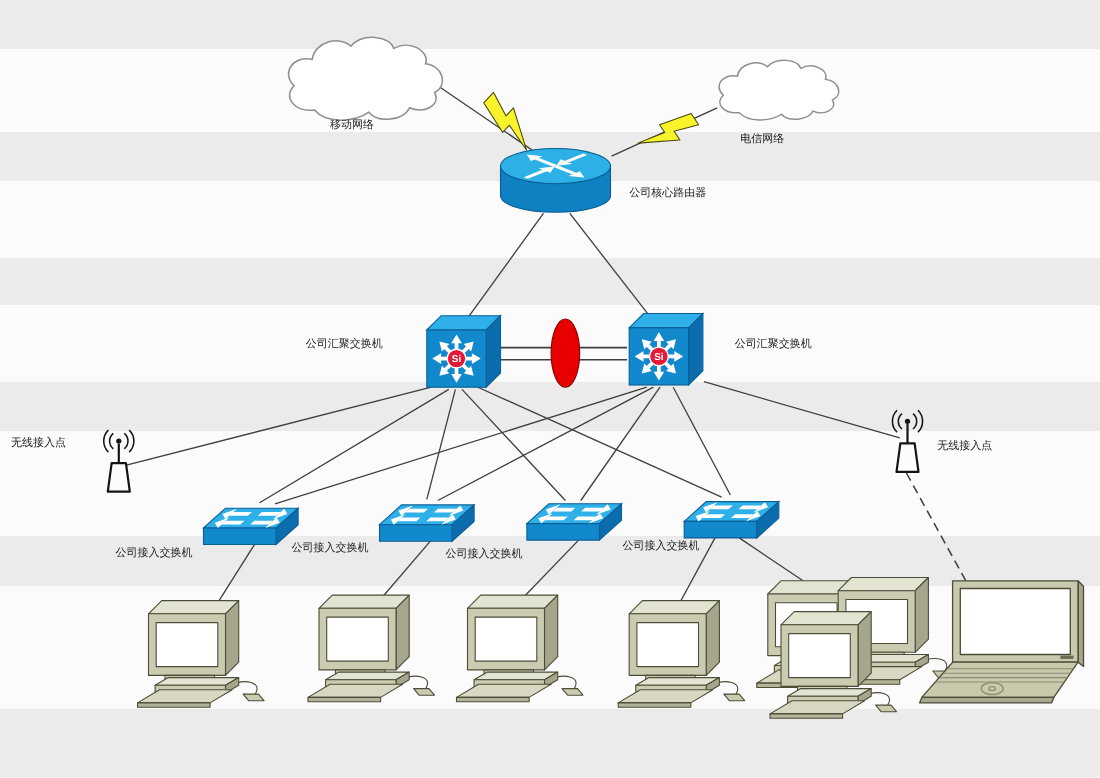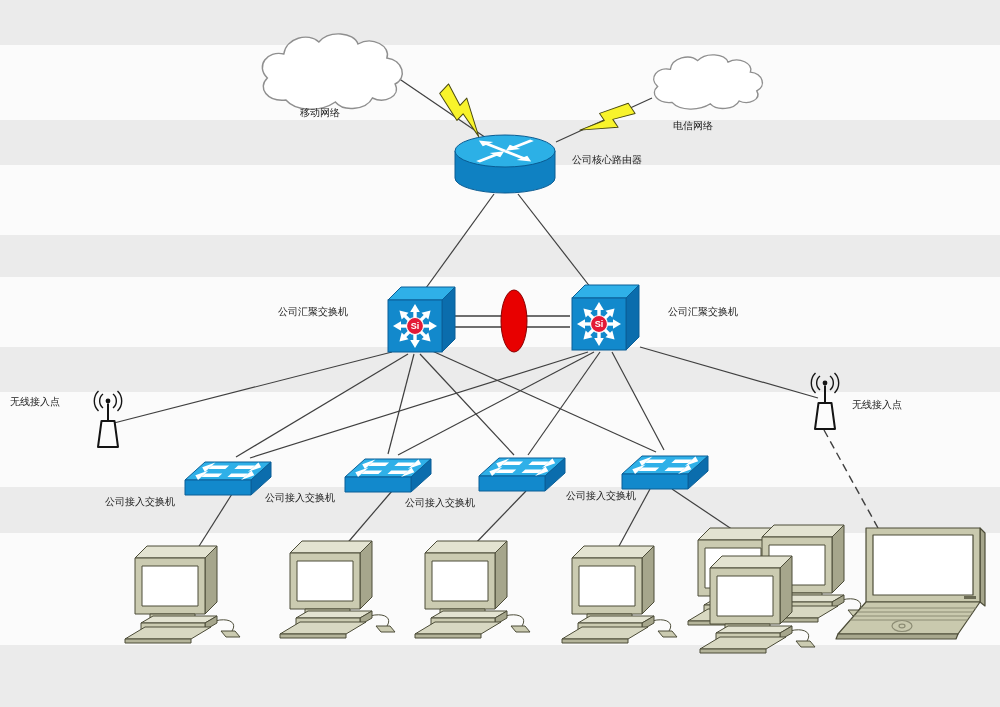--- a/index.html
+++ b/index.html
@@ -200,21 +200,21 @@
       <use href="#pc" transform="translate(688,522)"></use>
       <use href="#pc" transform="translate(752,519)"></use>
       <use href="#pc" transform="translate(700,550)"></use>
     </g>
     <use href="#laptop" transform="translate(838,528)"></use>
   </svg>
 
 
   <div class="lbl" style="left:300px;top:106px">移动网络</div>
   <div class="lbl" style="left:673px;top:119px">电信网络</div>
-  <div class="lbl" style="left:572px;top:153px">公司核心路由器</div>
+  <div class="lbl" style="left:572px;top:168px">公司核心路由器</div>
   <div class="lbl" style="left:278px;top:305px">公司汇聚交换机</div>
   <div class="lbl" style="left:668px;top:305px">公司汇聚交换机</div>
   <div class="lbl" style="left:10px;top:395px">无线接入点</div>
   <div class="lbl" style="left:852px;top:398px">无线接入点</div>
   <div class="lbl" style="left:105px;top:495px">公司接入交换机</div>
   <div class="lbl" style="left:265px;top:491px">公司接入交换机</div>
   <div class="lbl" style="left:405px;top:496px">公司接入交换机</div>
   <div class="lbl" style="left:566px;top:489px">公司接入交换机</div>
 </div>
 

